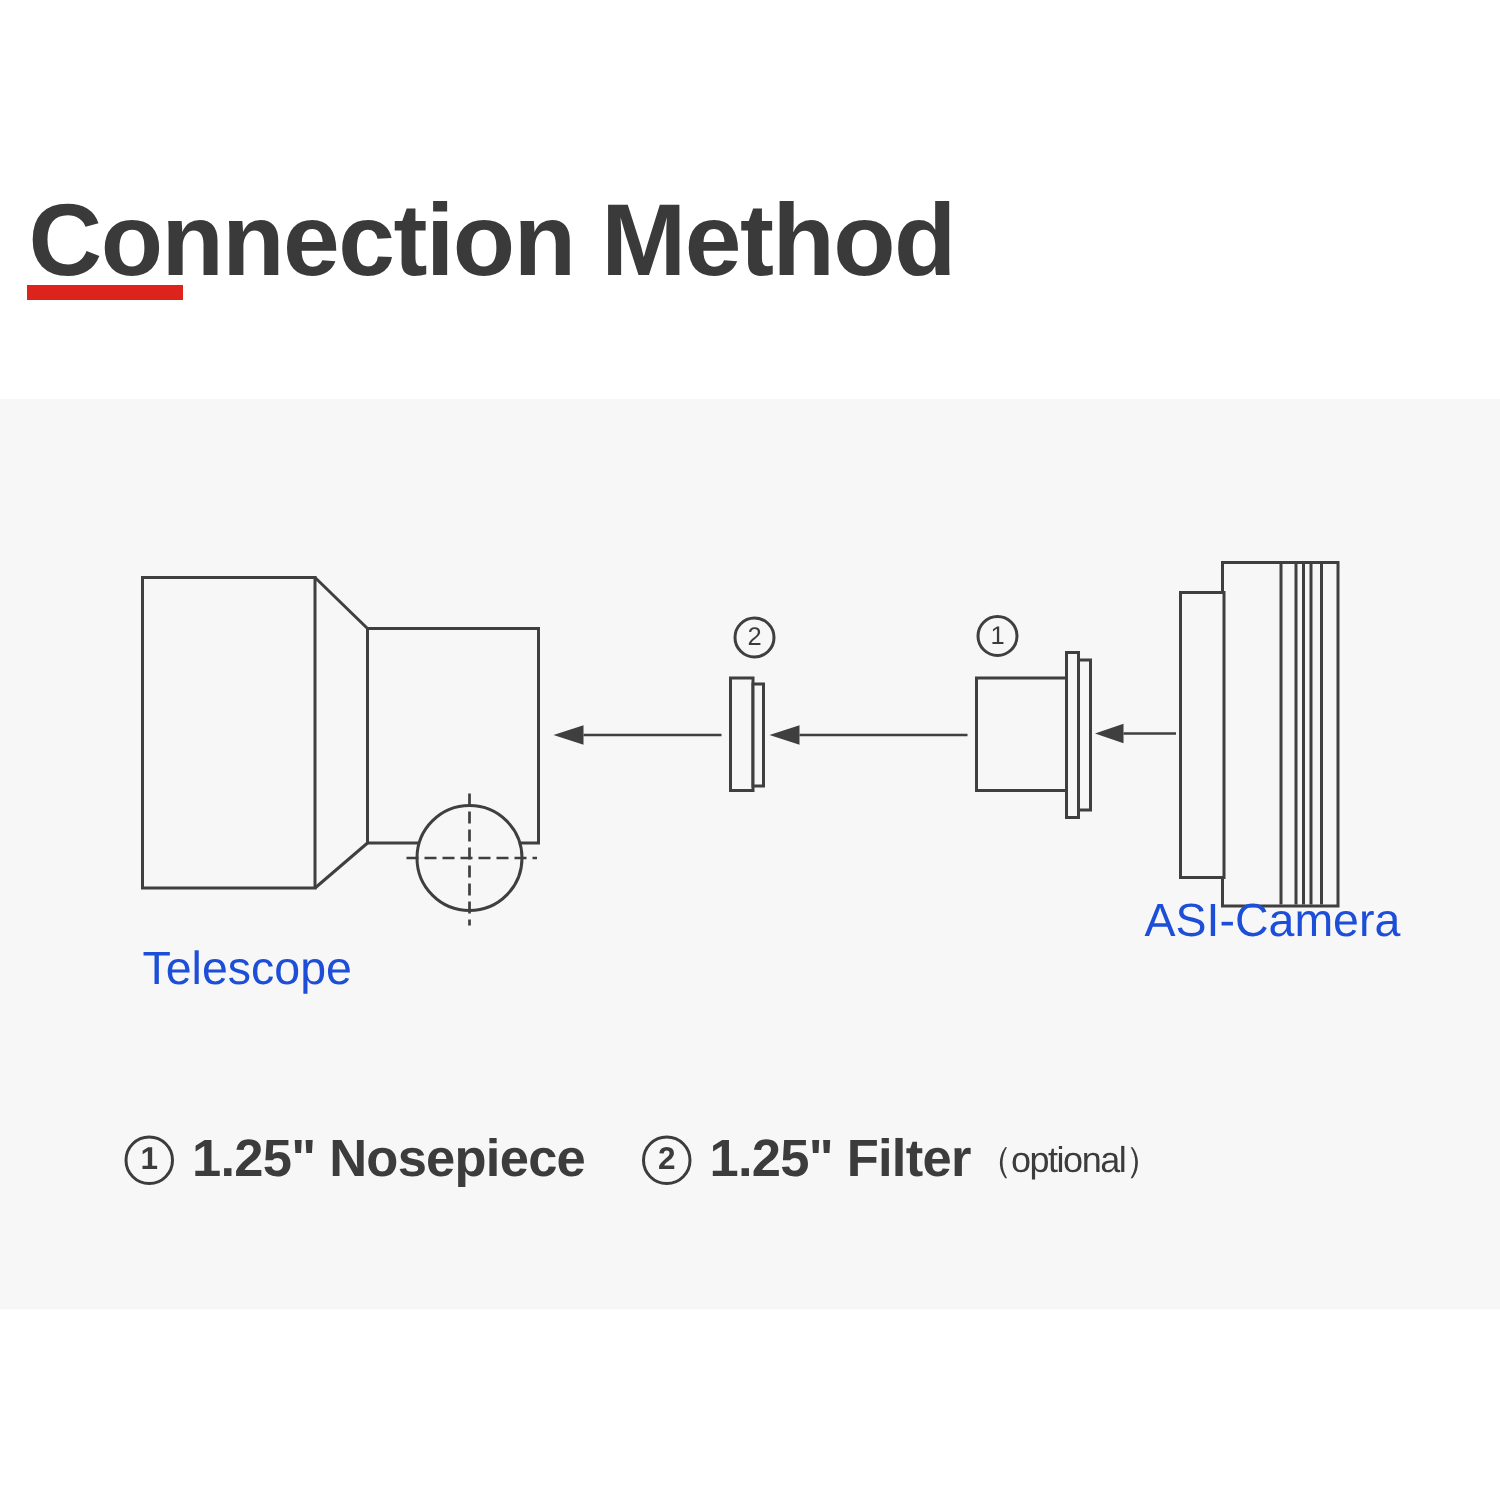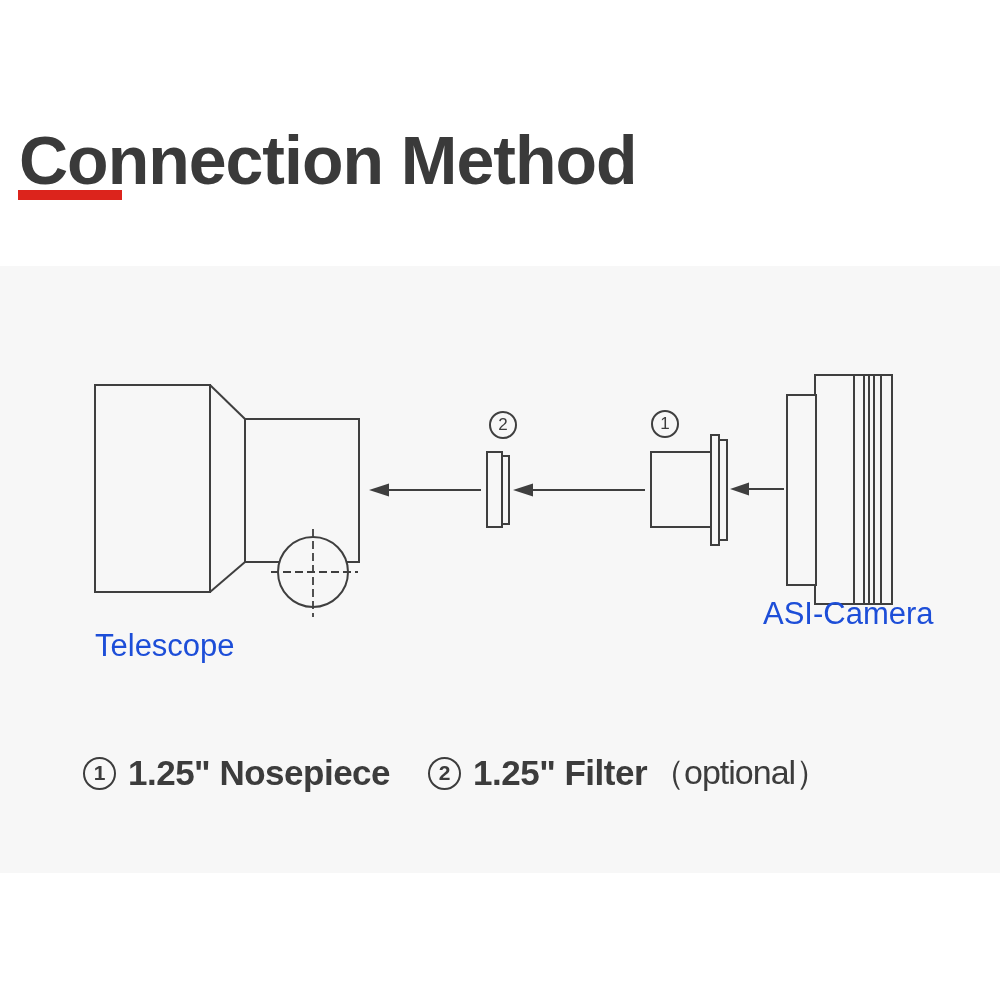--- a/index.html
+++ b/index.html
@@ -109,21 +109,21 @@
   }
   .legend-label {
     font-size: 35px;
     font-weight: 600;
     color: #3c3c3c;
     margin-left: 12px;
     letter-spacing: -0.5px;
   }
   .legend-gap { margin-left: 38px; }
   .legend-suffix {
-    font-size: 34px;
+    font-size: 24px;
     font-weight: 400;
     color: #3c3c3c;
     margin-left: 4px;
     letter-spacing: -1px;
   }
 </style>
 </head>
 <body>
 
 <h1 class="page-title">Connection Method</h1>

